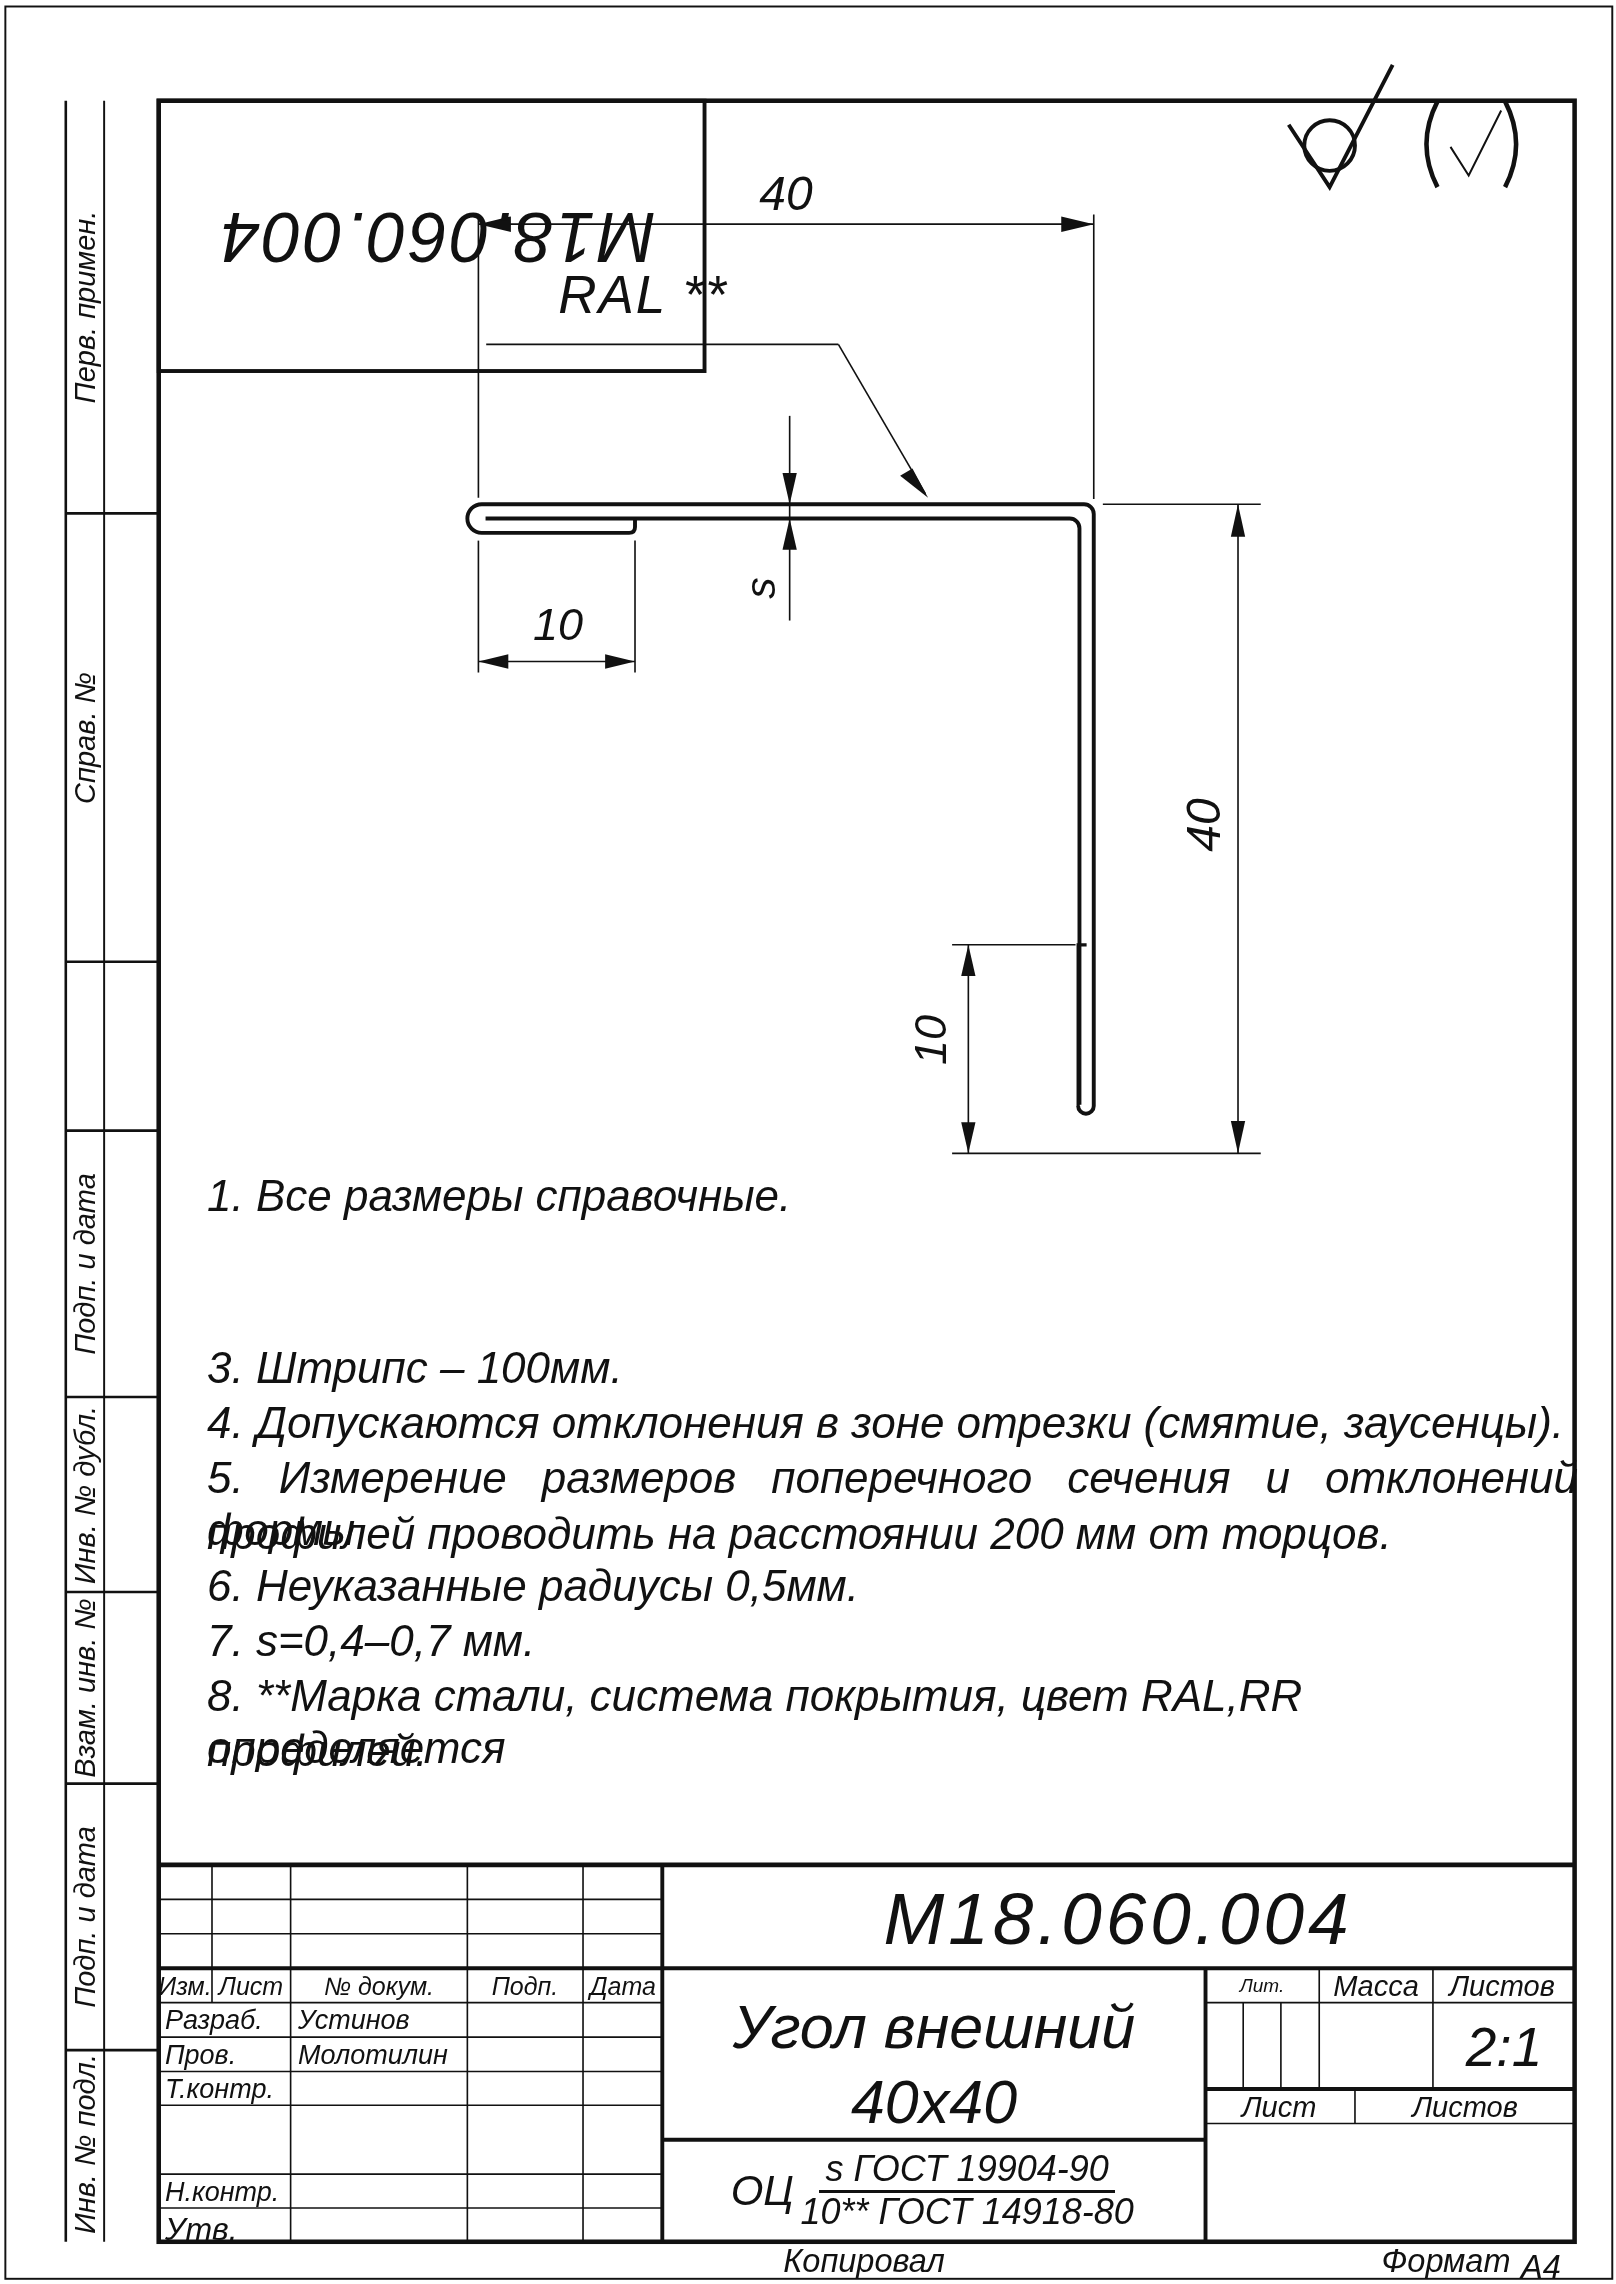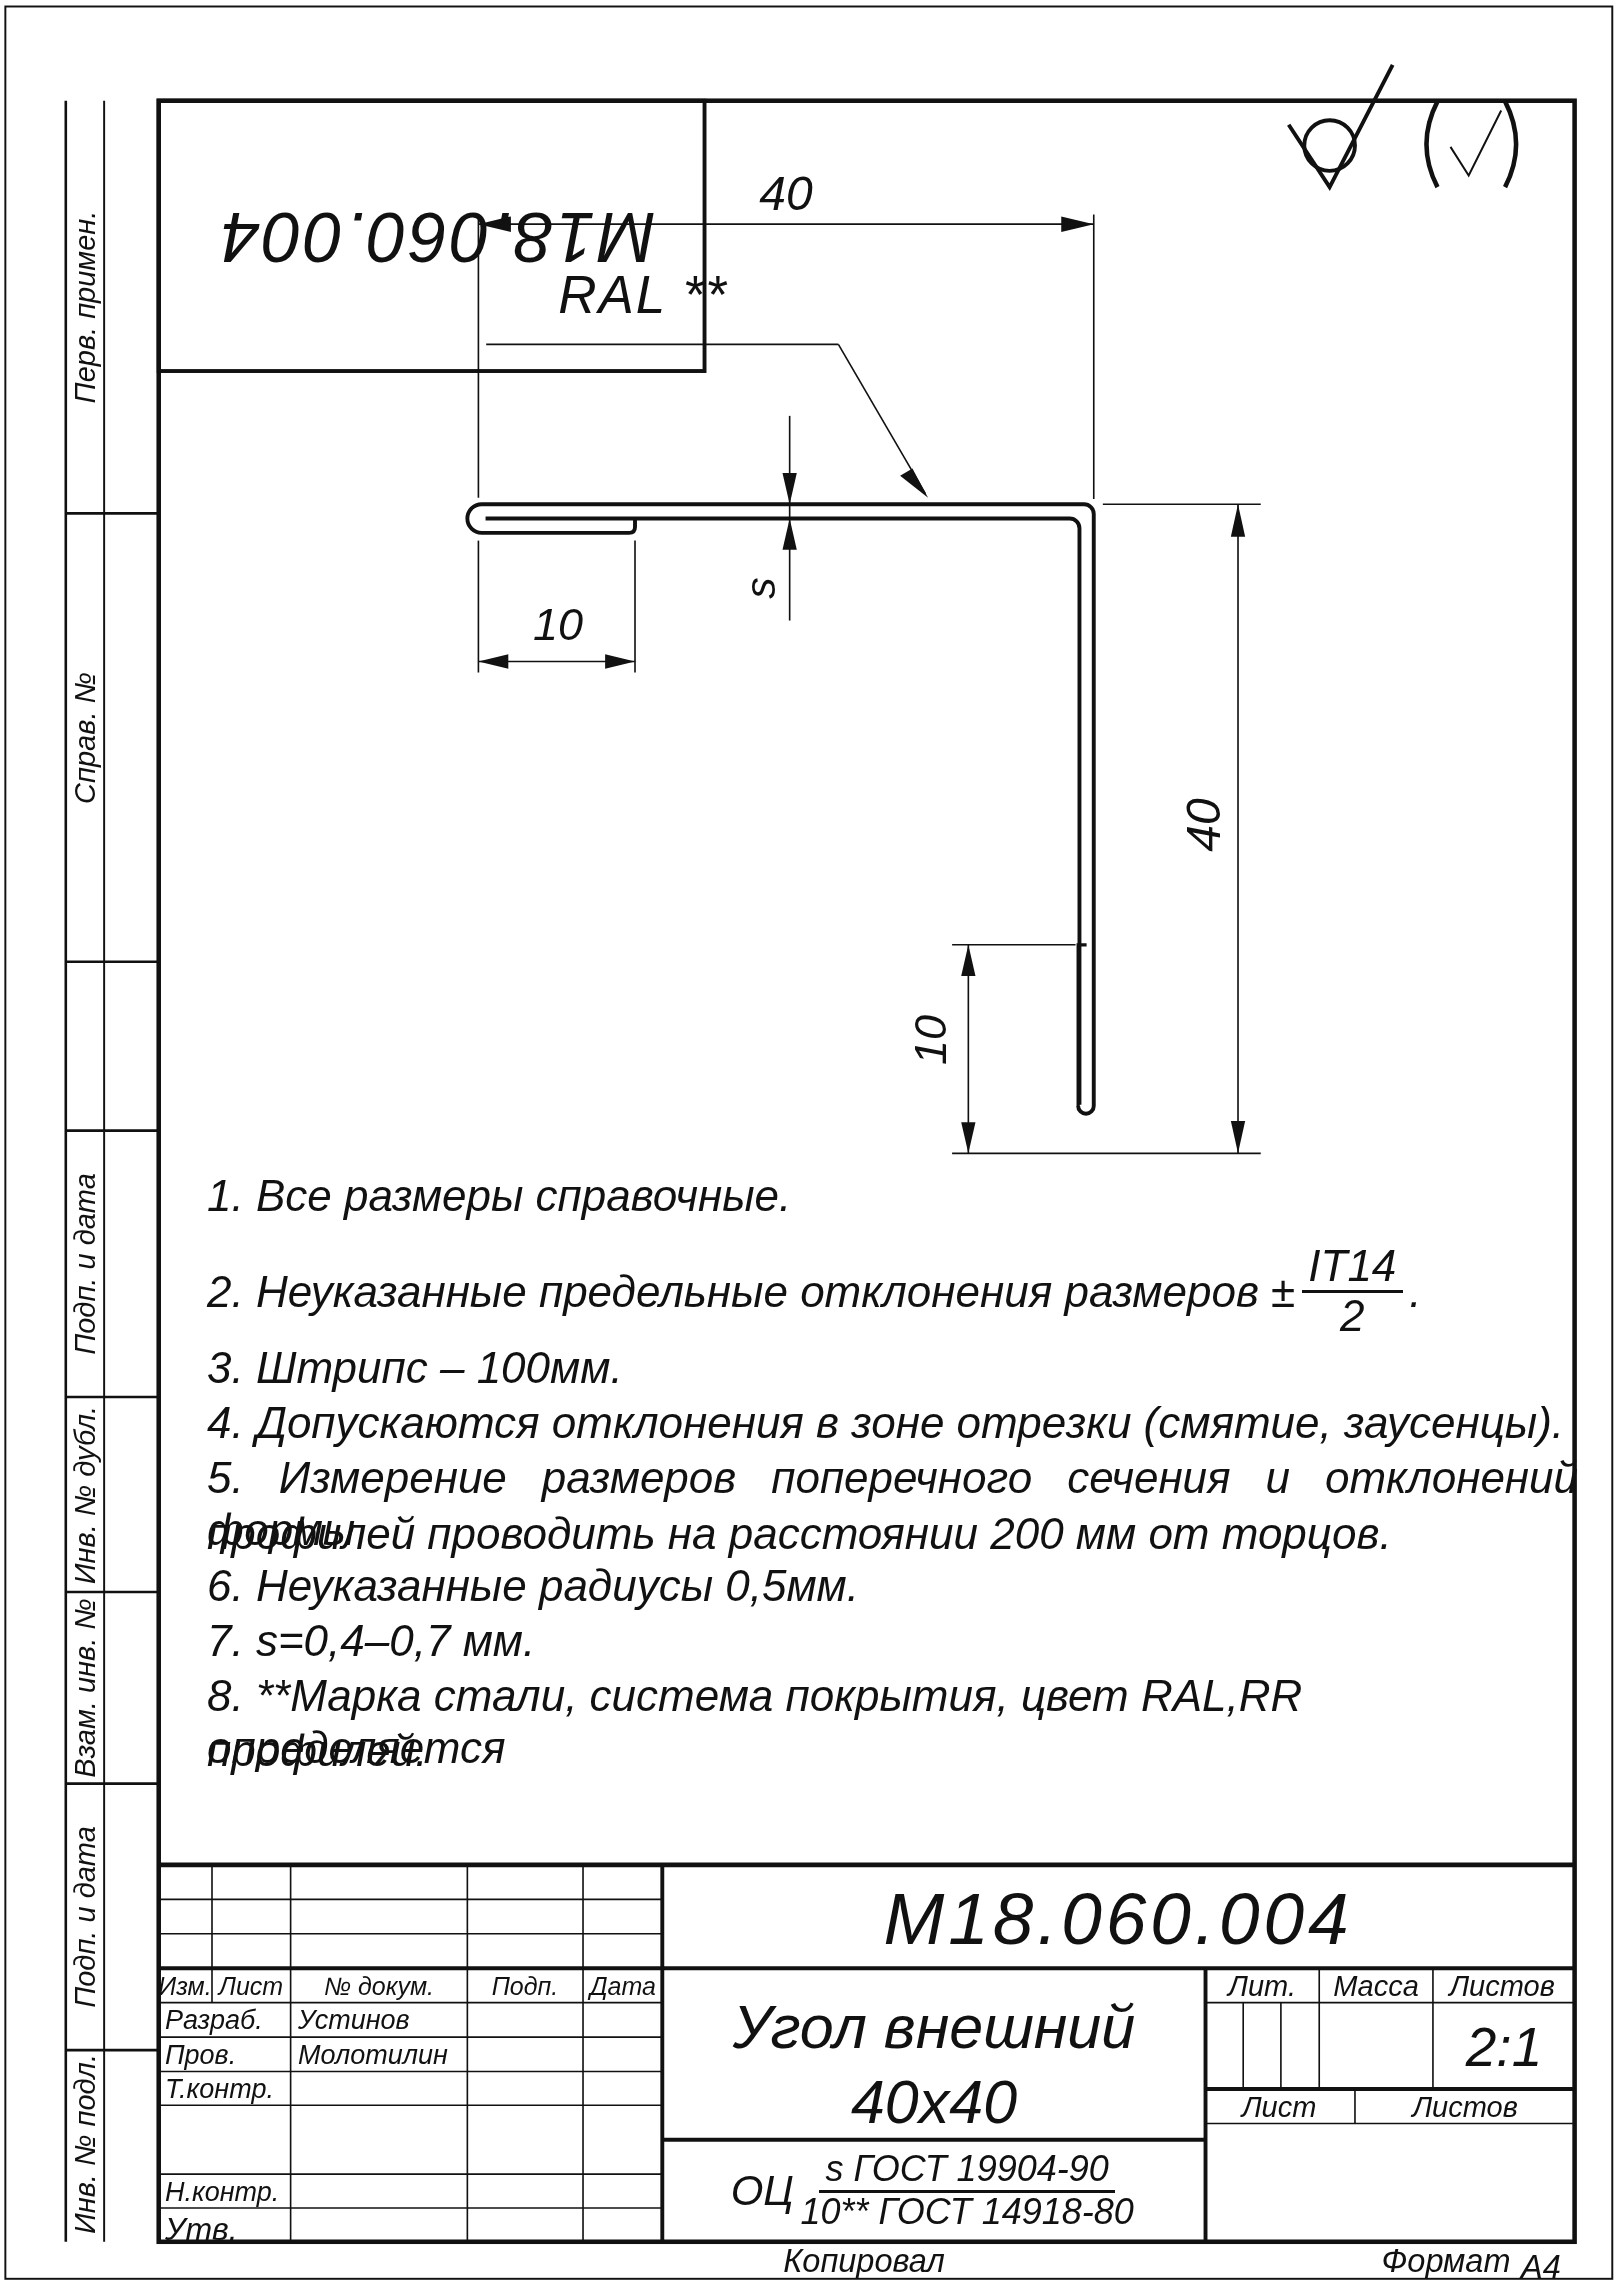--- a/index.html
+++ b/index.html
@@ -158,28 +158,20 @@
   <div class="t rot90" style="left:85px;top:2144px;font-size:29px;">Инв. № подл.</div>
 
   <div class="t" style="left:786px;top:193px;font-size:48px;">40</div>
   <div class="t" style="left:643px;top:294px;font-size:53px;letter-spacing:1.9px;">RAL **</div>
   <div class="t" style="left:558px;top:625px;font-size:45px;">10</div>
   <div class="t rot90" style="left:760px;top:588px;font-size:43px;">s</div>
   <div class="t rot90" style="left:1203px;top:825px;font-size:48px;">40</div>
   <div class="t rot90" style="left:931px;top:1040px;font-size:45px;">10</div>
 
   <div class="note" style="top:1170px;">1.  Все размеры справочные.</div>
-  <div class="note noteflex" style="top:1244px;">
-    <span>2.  Неуказанные предельные отклонения размеров ±</span>
-    <span class="frac">
-      <span class="num">IT14</span>
-      <span class="den">2</span>
-    </span>
-    <span>.</span>
-  </div>
   <div class="note" style="top:1342px;">3.  Штрипс – 100мм.</div>
   <div class="note" style="top:1397px;">4.  Допускаются отклонения в зоне отрезки (смятие, заусенцы).</div>
   <div class="note" style="top:1452px;text-align:justify;">5.  Измерение размеров поперечного сечения и отклонений формы</div>
   <div class="note" style="top:1508px;">профилей проводить на расстоянии 200 мм от торцов.</div>
   <div class="note" style="top:1560px;">6.  Неуказанные радиусы 0,5мм.</div>
   <div class="note" style="top:1615px;">7.  s=0,4–0,7 мм.</div>
   <div class="note" style="top:1670px;">8.  **Марка стали, система покрытия, цвет RAL,RR определяется</div>
   <div class="note" style="top:1725px;">профилей.</div>
 
   <div class="t" style="left:185px;top:1986px;font-size:25px;">Изм.</div>
@@ -201,21 +193,21 @@
   <div class="t" style="left:934px;top:2102px;font-size:61px;">40х40</div>
 
   <div class="matcell">
     <span style="font-size:42px;">ОЦ</span>
     <span class="frac" style="font-size:36px;">
       <span class="num">s ГОСТ 19904-90</span>
       <span class="den">10** ГОСТ 14918-80</span>
     </span>
   </div>
 
-  <div class="t" style="left:1262px;top:1986px;font-size:29px;">Лит.</div>
+  <div class="t" style="left:1262px;top:1986px;font-size:19px;">Лит.</div>
   <div class="t" style="left:1376px;top:1986px;font-size:29px;">Масса</div>
   <div class="t" style="left:1502px;top:1986px;font-size:29px;">Листов</div>
   <div class="t" style="left:1504px;top:2047px;font-size:55px;">2:1</div>
   <div class="t" style="left:1279px;top:2107px;font-size:29px;">Лист</div>
   <div class="t" style="left:1465px;top:2107px;font-size:29px;">Листов</div>
 
   <div class="t" style="left:864px;top:2261px;font-size:32.5px;">Копировал</div>
   <div class="t" style="left:1446px;top:2261px;font-size:32.5px;">Формат</div>
   <div class="t" style="left:1541px;top:2261px;font-size:32.5px;margin-top:6px;">А4</div>
 

